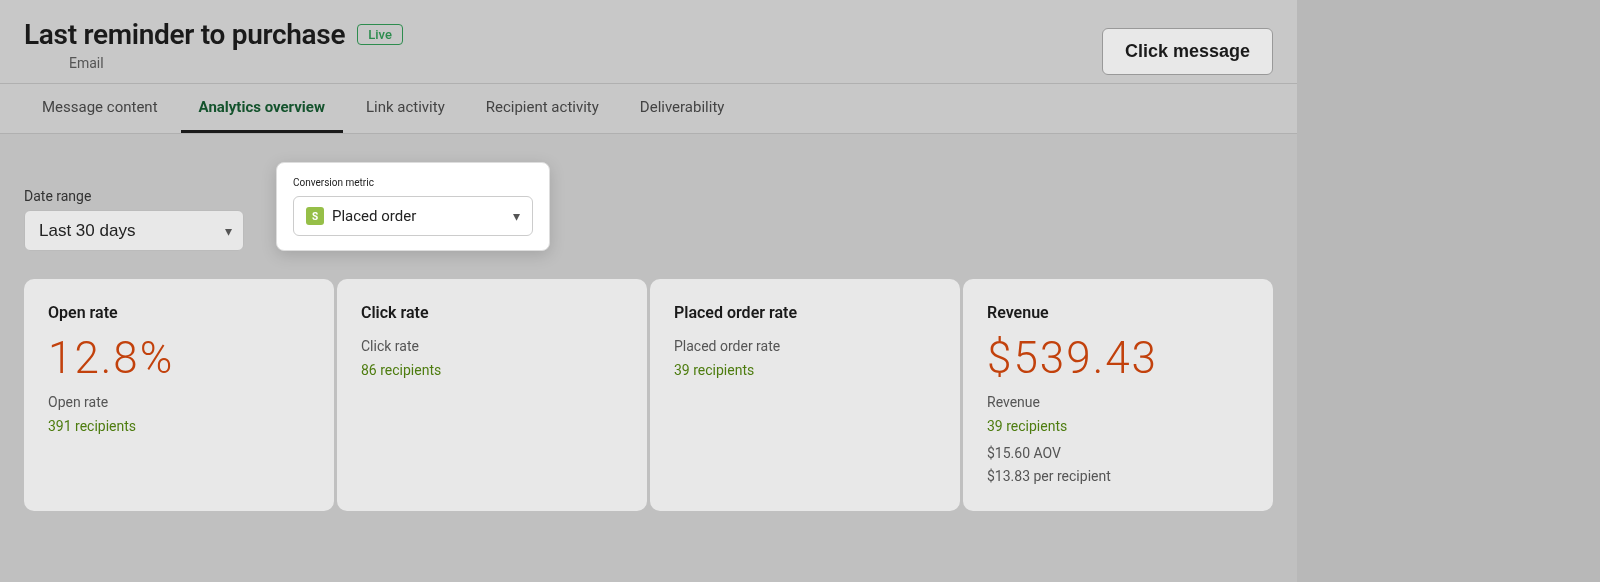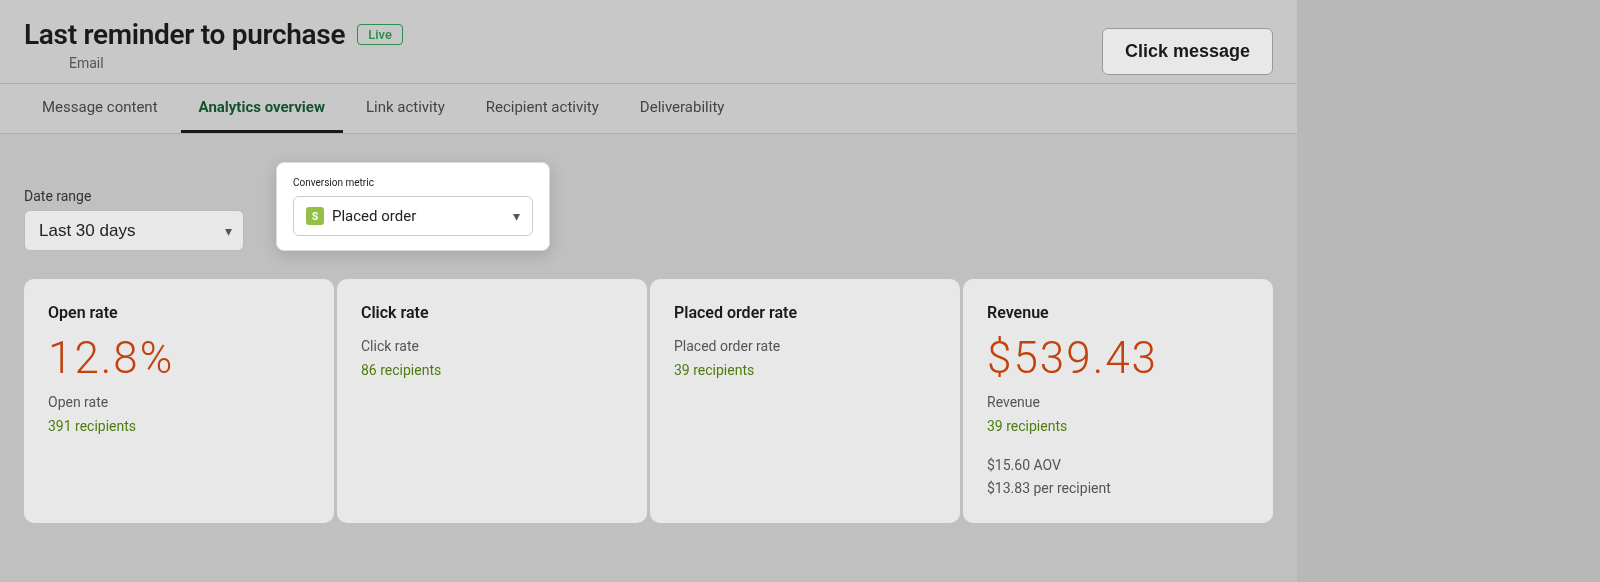--- a/index.html
+++ b/index.html
@@ -260,21 +260,20 @@
 
     .metric-card-recipients {
       font-size: 14px;
       color: #4d7c0f;
     }
 
     .metric-card-extra {
       font-size: 14px;
       color: #555;
       line-height: 1.6;
-      margin-top: 12px;
     }
   </style>
 </head>
 <body>
 
 <div class="page-wrapper">
 
   <div class="header">
     <div class="header-left">
       <div class="header-title-row">

